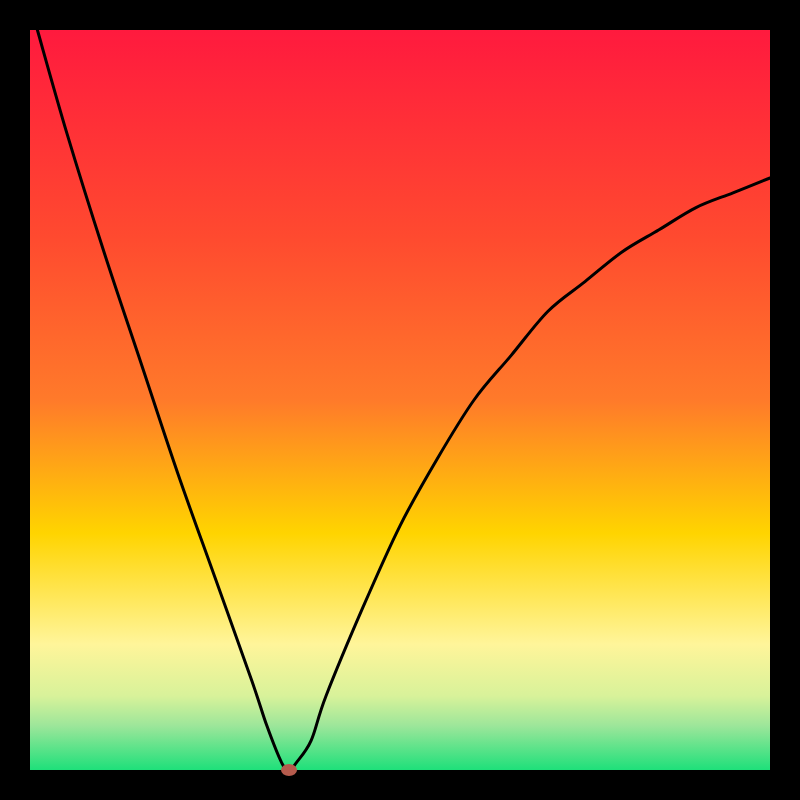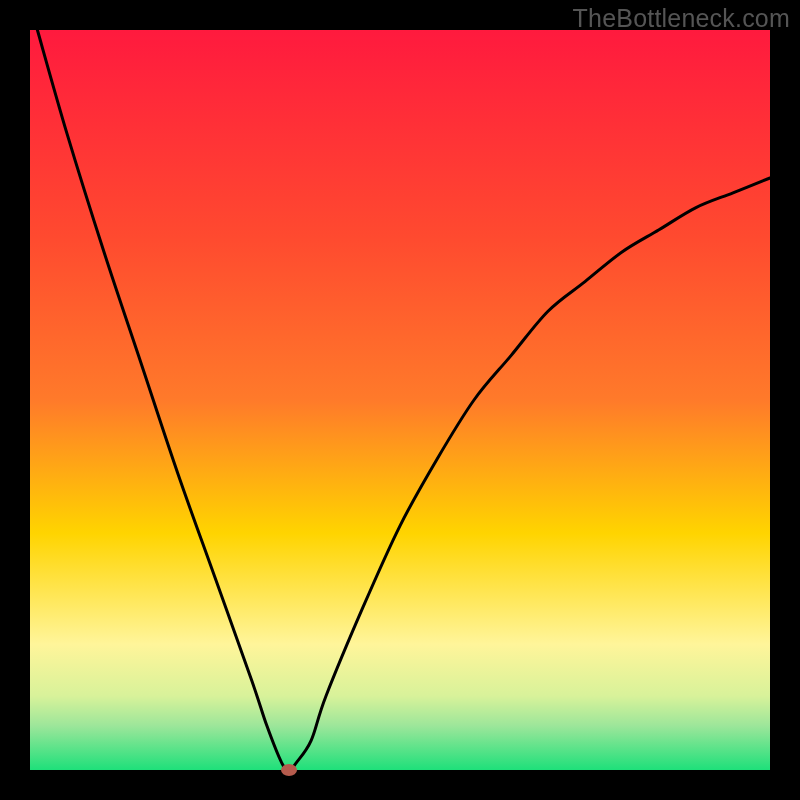--- a/index.html
+++ b/index.html
@@ -26,21 +26,20 @@
     letter-spacing: 0.2px;
     z-index: 3;
     user-select: none;
   }
   svg { display: block; }
 </style>
 </head>
 <body>
 
 <div class="chart-wrap">
-  <div class="watermark">TheBottleneck.com</div>
   <svg id="chart-svg" width="800" height="800" viewBox="0 0 800 800">
       <defs>
         <linearGradient id="bg-grad" x1="0" y1="0" x2="0" y2="1">
           <stop offset="0%" stop-color="#ff1a3e"></stop>
           <stop offset="28.000000000000004%" stop-color="#ff4a2f"></stop>
           <stop offset="50%" stop-color="#ff7a2a"></stop>
           <stop offset="68%" stop-color="#ffd400"></stop>
           <stop offset="83%" stop-color="#fff59a"></stop>
           <stop offset="90%" stop-color="#d8f29a"></stop>
           <stop offset="94%" stop-color="#9de69a"></stop>

